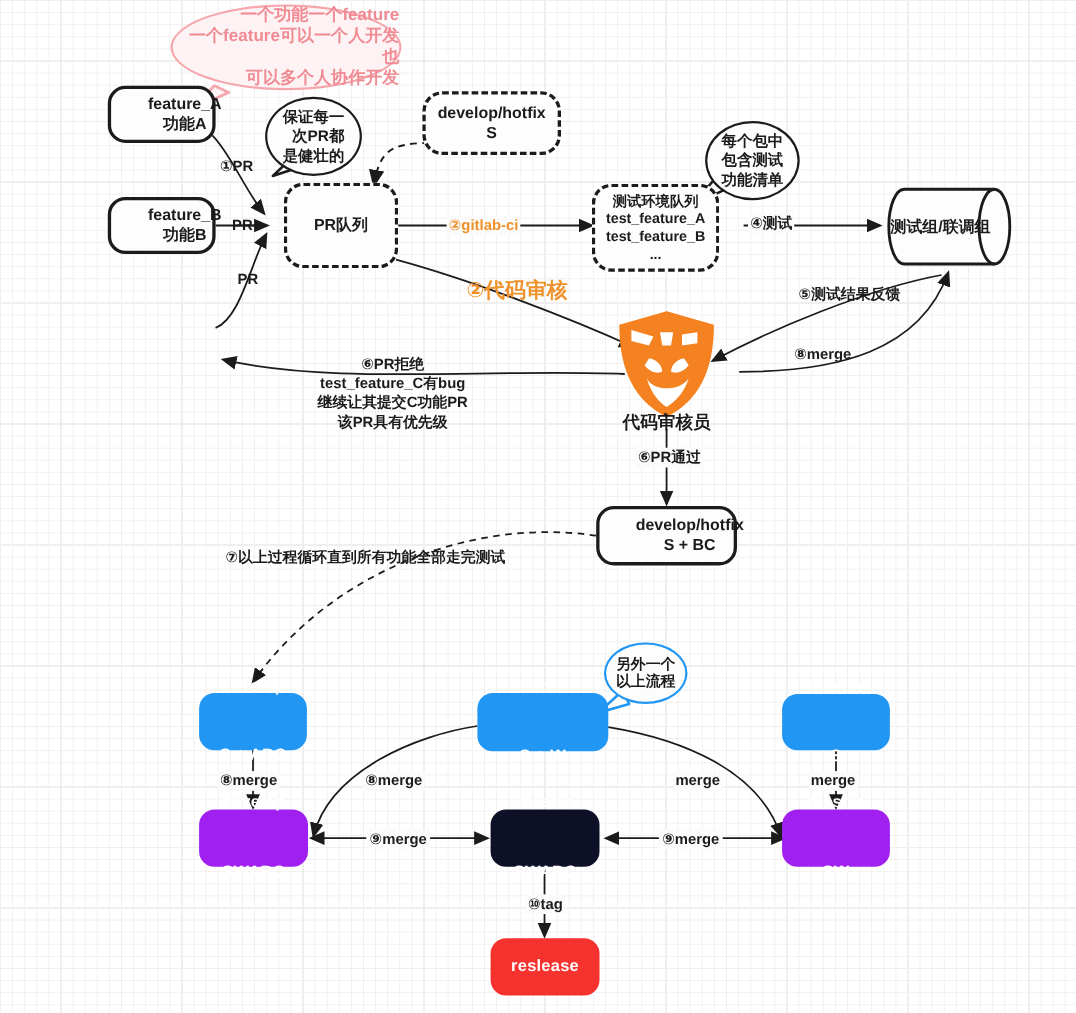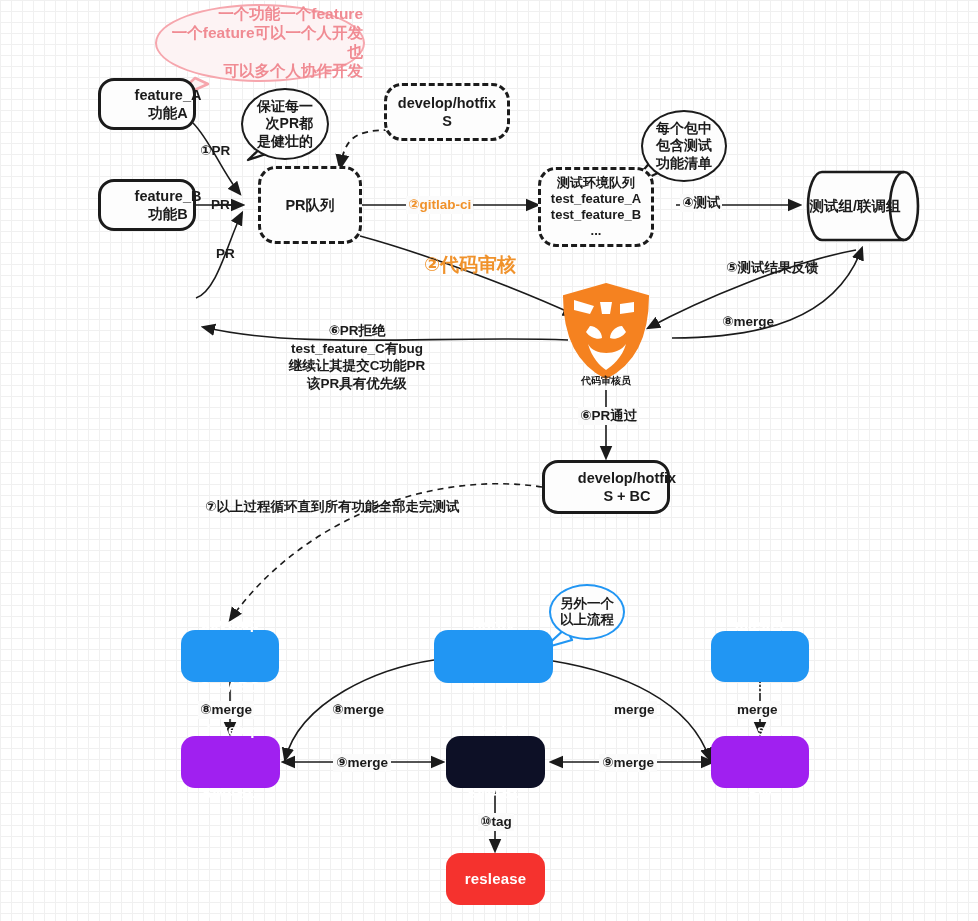--- a/index.html
+++ b/index.html
@@ -125,21 +125,21 @@
     line-height: 1.3;
   }
   .edge-label.multi { text-align: center; white-space: normal; }
   .edge-label.orange { color: #f0922b; }
 
   .shield { position: absolute; }
   .shield-cap {
     position: absolute;
     text-align: center;
     font-weight: bold;
-    font-size: 10px;
+    font-size: 16px;
     color: #1b1b1b;
     white-space: nowrap;
   }
 </style>
 </head>
 <body>
 
 <div id="canvas">
 
   <svg id="edges" viewBox="0 0 978 921">

